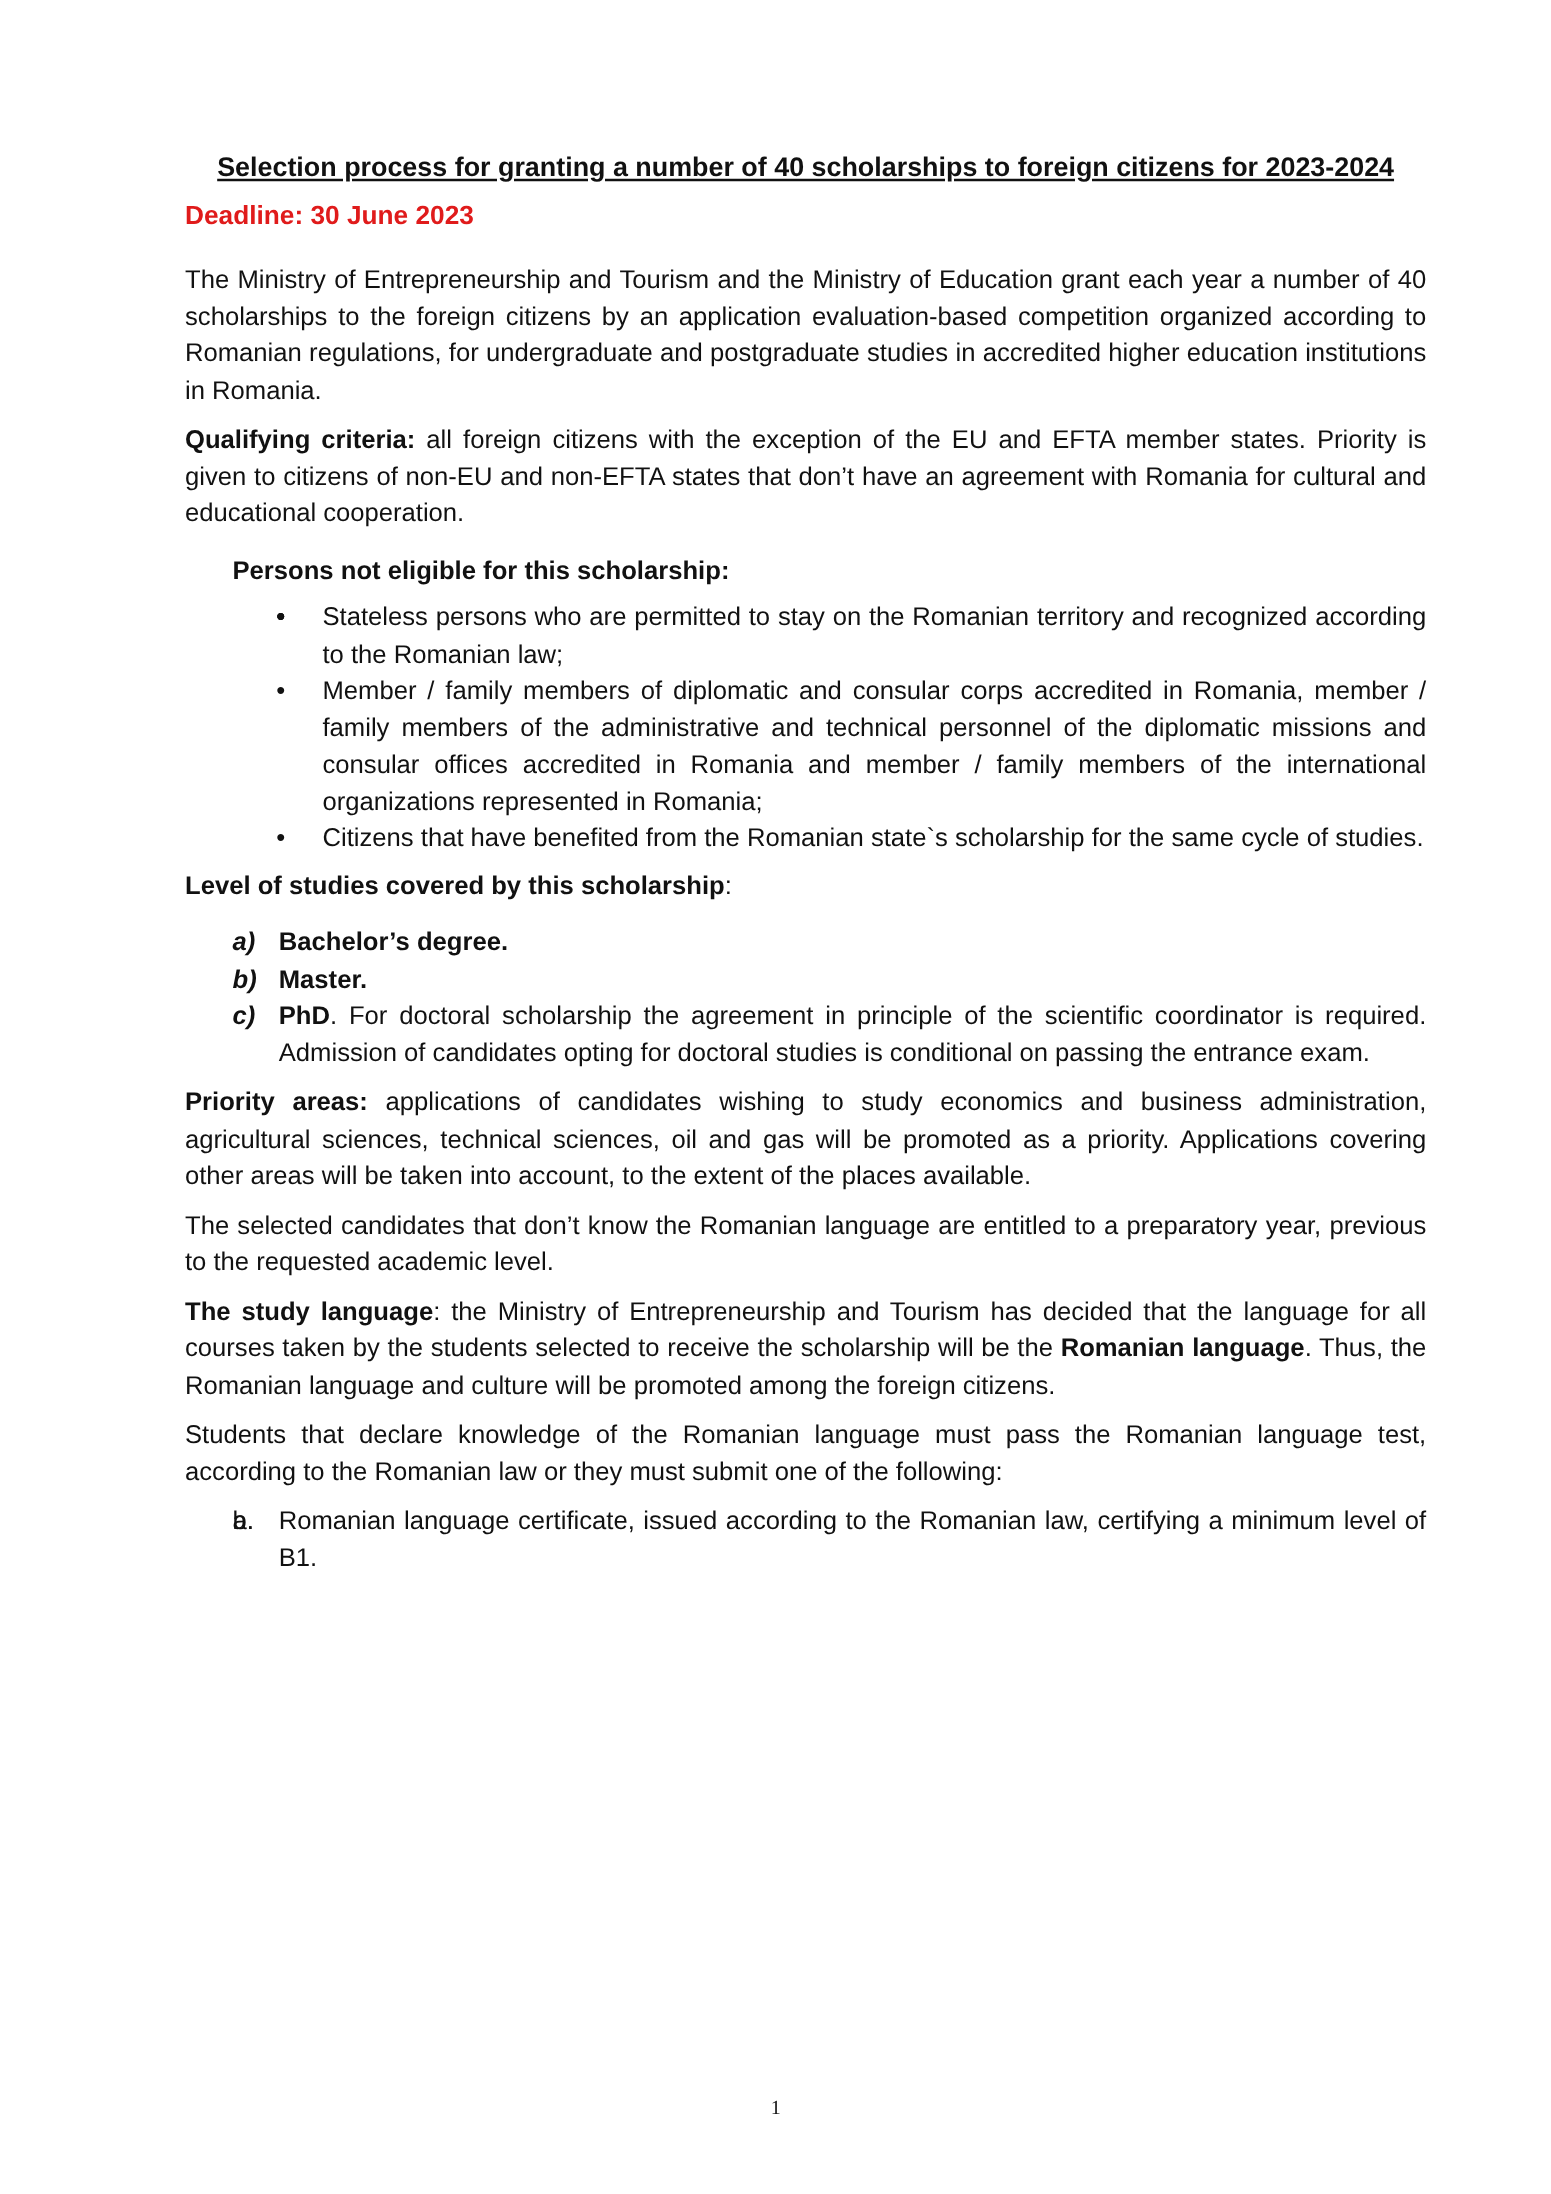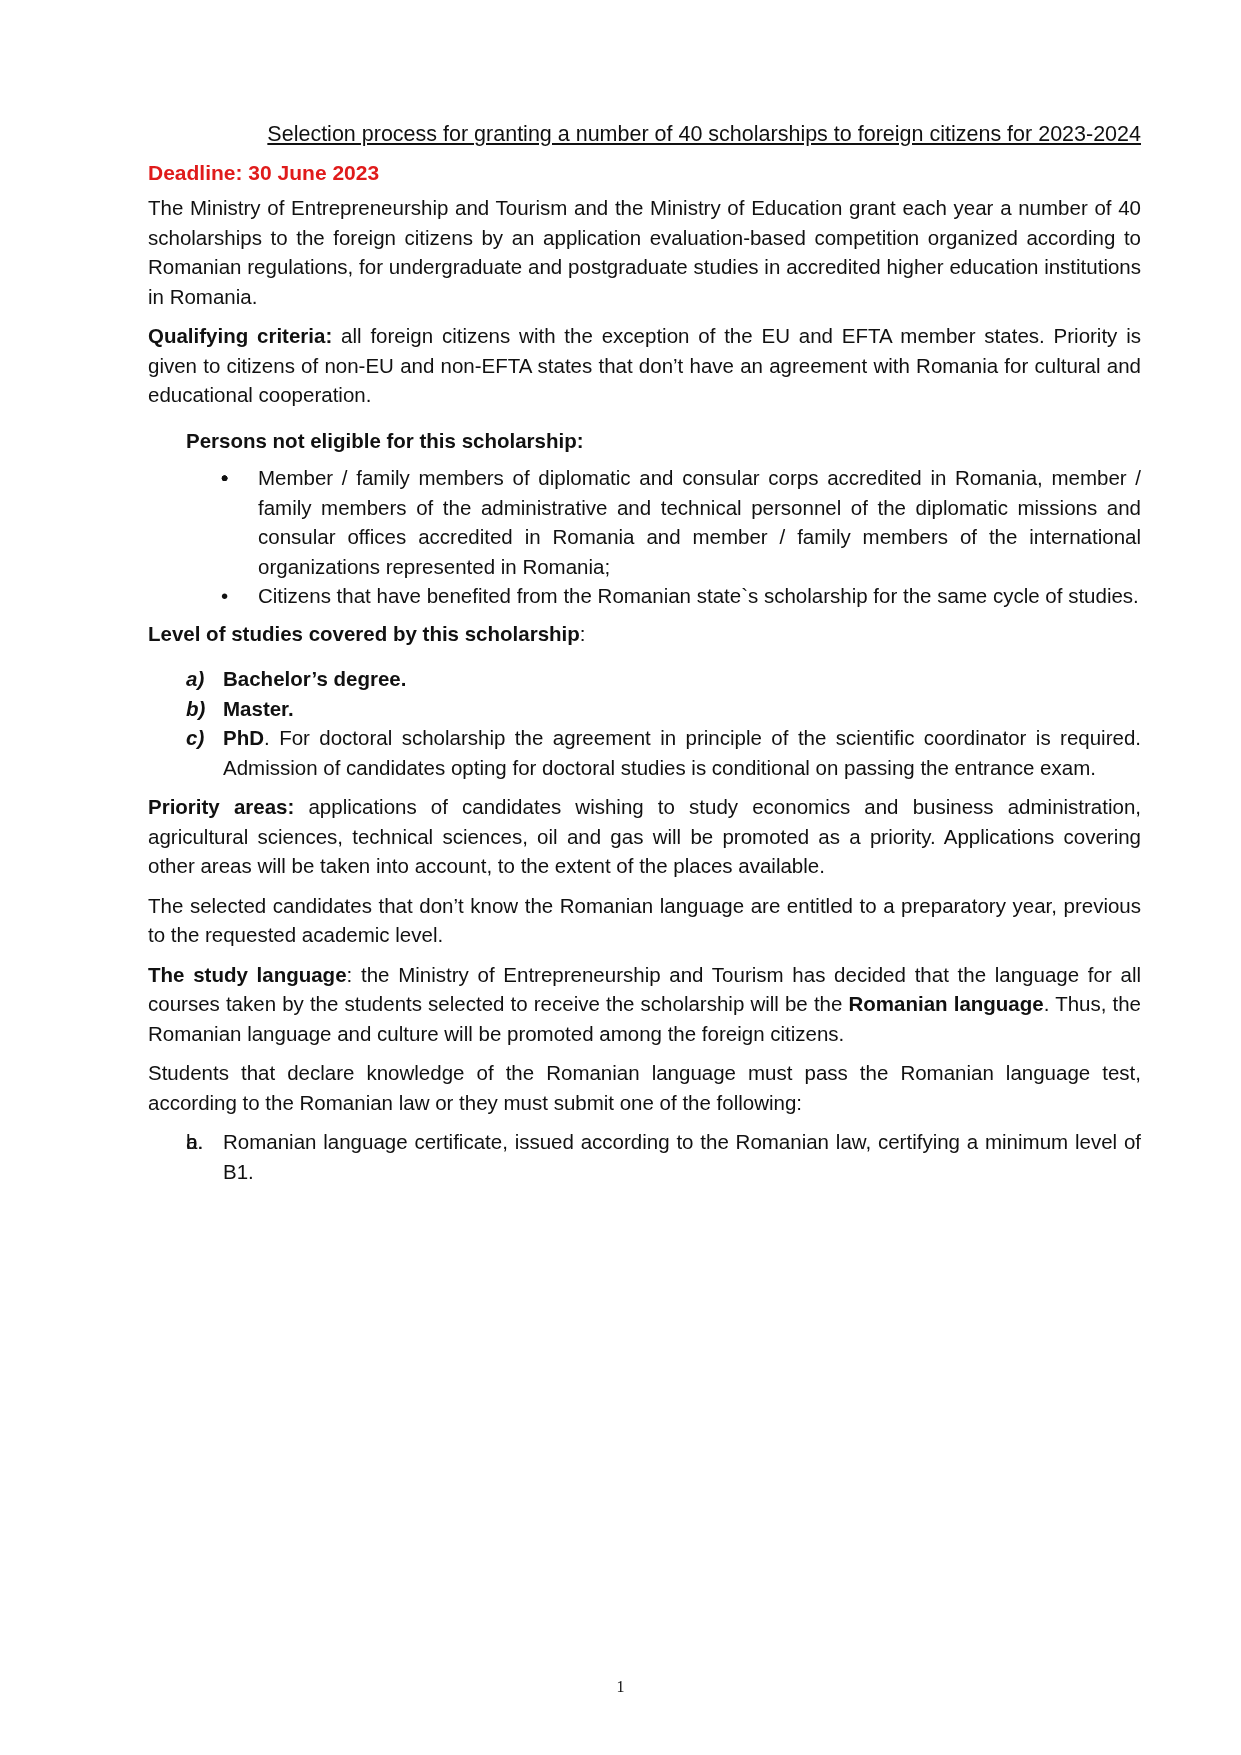--- a/index.html
+++ b/index.html
@@ -13,32 +13,32 @@
   }
   .page {
     position: absolute;
     left: 148px;
     top: 118px;
     width: 993px;
     font-size: 20.5px;
     line-height: 29.5px;
   }
   .title {
-    text-align: right;
-    font-weight: normal;
+    text-align: center;
+    font-weight: bold;
     text-decoration: underline;
     font-size: 21.5px;
     line-height: 33px;
     margin: 0 0 6px 0;
   }
   .deadline {
     color: #e01b1b;
     font-weight: bold;
     font-size: 21px;
-    margin: 0 0 4px 0;
+    margin: 0 0 20px 0;
     line-height: 32px;
   }
   p {
     margin: 0 0 10px 0;
     text-align: justify;
   }
   b { font-weight: bold; }
   .subhead {
     margin: 16px 0 8px 38px;
     font-weight: bold;
@@ -99,21 +99,21 @@
 
   <p>The Ministry of Entrepreneurship and Tourism and the Ministry of Education grant each year a number of 40 scholarships to the foreign citizens by an application evaluation-based competition organized according to Romanian regulations, for undergraduate and postgraduate studies in accredited higher education institutions in Romania.</p>
 
   <p><b>Qualifying criteria:</b><span> all foreign citizens with the exception of the EU and EFTA member states. Priority is given to citizens of non-EU and non-EFTA states that don’t have an agreement with Romania for cultural and educational cooperation.</span></p>
 
   <div class="subhead">Persons not eligible for this scholarship:</div>
 
   <ul class="bullets">
     <li><span class="bullet">•</span></li>
     <li><span class="bullet">•</span></li>
-    <li><span class="bullet">•</span></li>
+    <li><span class="bullet">•</span><span>Stateless persons who are permitted to stay on the Romanian territory and recognized according to the Romanian law;</span></li>
     <li><span class="bullet">•</span><span>Member / family members of diplomatic and consular corps accredited in Romania, member / family members of the administrative and technical personnel of the diplomatic missions and consular offices accredited in Romania and member / family members of the international organizations represented in Romania;</span></li>
     <li><span class="bullet">•</span><span>Citizens that have benefited from the Romanian state`s scholarship for the same cycle of studies.</span></li>
   </ul>
 
   <div class="levels-head"><b>Level of studies covered by this scholarship</b><span>:</span></div>
 
   <ol class="levels">
     <li><span class="marker">a)</span><b>Bachelor’s degree.</b><span></span></li>
     <li><span class="marker">b)</span><b>Master.</b><span></span></li>
     <li><span class="marker">c)</span><b>PhD</b><span>. For doctoral scholarship the agreement in principle of the scientific coordinator is required. Admission of candidates opting for doctoral studies is conditional on passing the entrance exam.</span></li>

